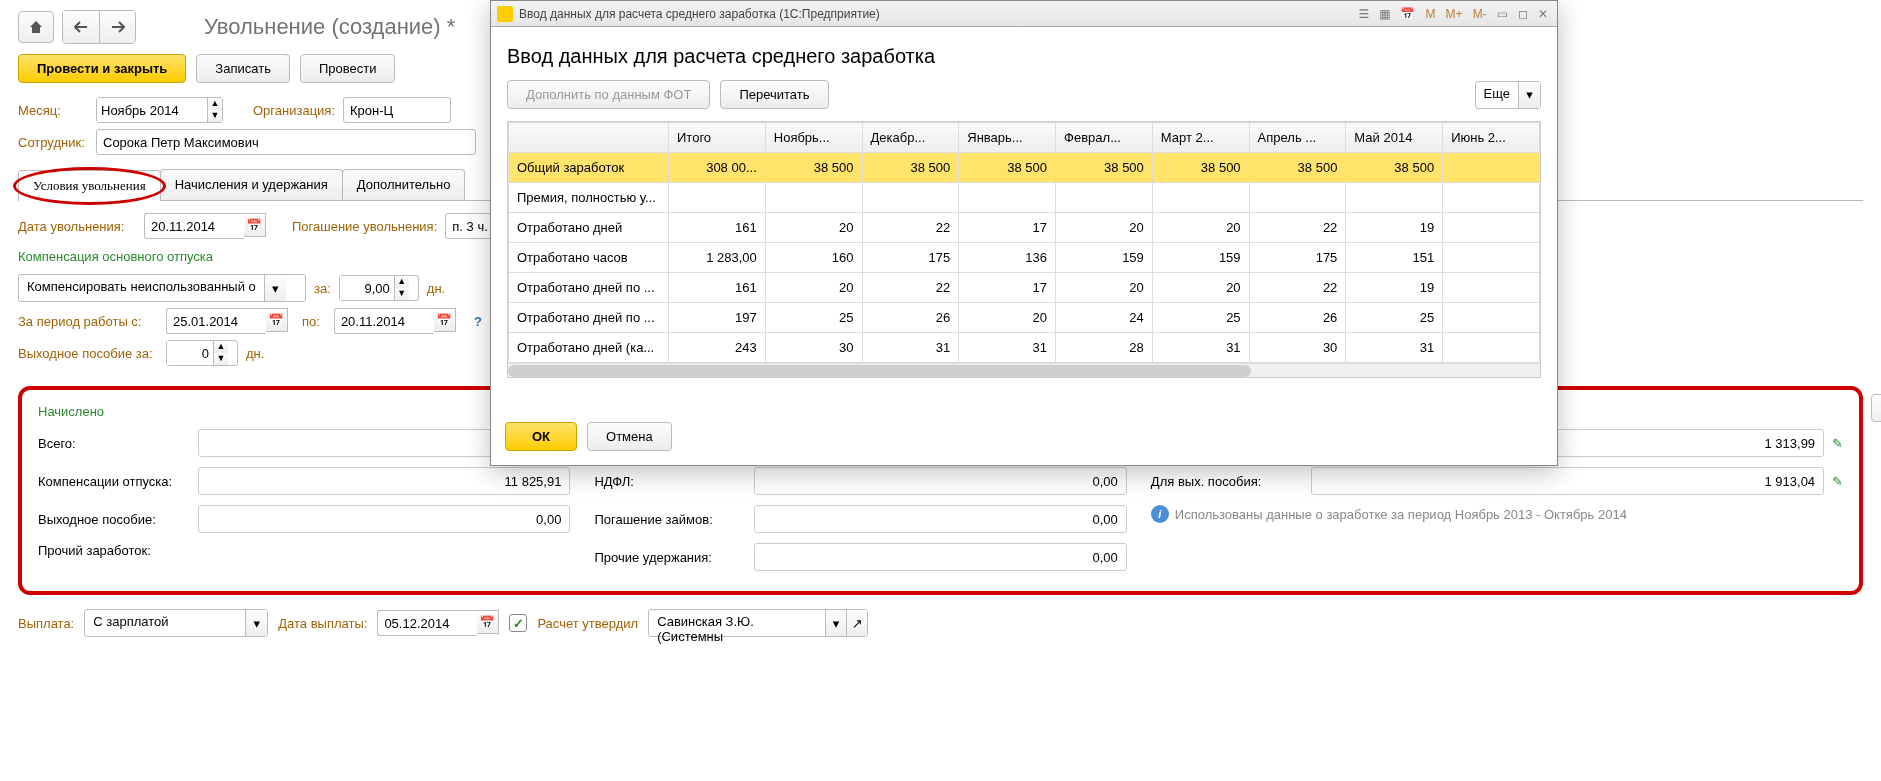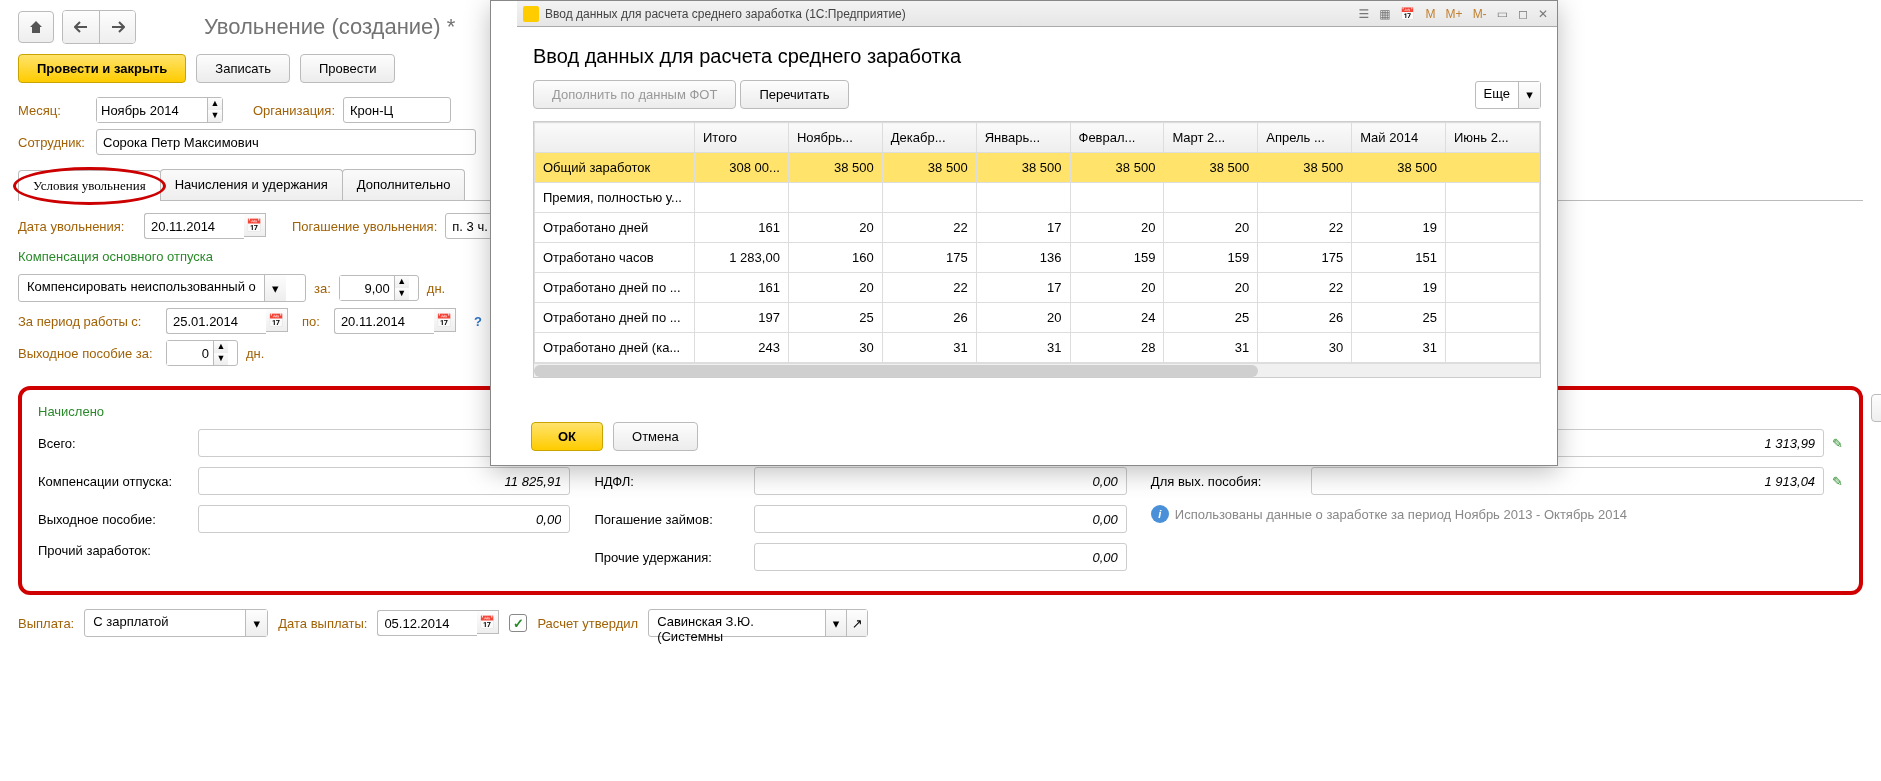--- a/index.html
+++ b/index.html
@@ -31,42 +31,42 @@
 .circled::after { content: ''; position: absolute; left: -6px; right: -6px; top: -4px; bottom: -4px; border: 3px solid #cc0000; border-radius: 50%; pointer-events: none; }
 .section-label.green { color: #2a8a2a; }
 .help-icon { color: #2b73c7; font-weight: bold; cursor: pointer; }
 .red-frame { border: 4px solid #d00000; border-radius: 12px; padding: 14px 16px 10px 16px; margin-top: 20px; position: relative; }
 .cols3 { display: flex; gap: 24px; }
 .col { flex: 1; }
 .group-title { color: #2a8a2a; margin-bottom: 10px; }
 .field-row { display: flex; align-items: center; margin: 10px 0; }
 .field-row .fl { width: 160px; }
 .field-row .fv { flex: 1; }
-.num-input { width: 100%; border: 1px solid #ccc; border-radius: 3px; height: 28px; padding: 0 8px; text-align: right; font-style: italic; }
+.num-input { width: 100%; border: 1px solid #ccc; border-radius: 3px; height: 28px; padding: 0 8px; text-align: right; }
 .note { color: #888; display: flex; align-items: center; gap: 6px; }
 .info-ico { width: 18px; height: 18px; border-radius: 50%; background: #4a90d9; color: #fff; display: inline-flex; align-items: center; justify-content: center; font-style: italic; font-weight: bold; font-size: 11px; }
 .refresh-btn { position: absolute; right: -44px; top: 4px; width: 32px; height: 28px; border: 1px solid #bbb; border-radius: 4px; background: linear-gradient(#fdfdfd,#eee); display: flex; align-items: center; justify-content: center; cursor: pointer; }
 .pencil { color: #2a8a2a; cursor: pointer; padding-left: 8px; }
 .bottom-row { display: flex; align-items: center; gap: 10px; margin-top: 14px; }
 .select { display: inline-flex; border: 1px solid #bbb; border-radius: 3px; height: 28px; }
 .select .sel-text { padding: 4px 8px; min-width: 160px; }
 .select .sel-btn { width: 22px; border-left: 1px solid #bbb; display: flex; align-items: center; justify-content: center; cursor: pointer; background: linear-gradient(#fdfdfd,#eee); }
 .checkbox { width: 18px; height: 18px; border: 1px solid #888; border-radius: 3px; display: inline-flex; align-items: center; justify-content: center; color: #2a8a2a; font-weight: bold; background:#fff;}
 
 
-.modal { position: absolute; left: 490px; top: 0; width: 1068px; background: #fff; border: 1px solid #888; box-shadow: 0 6px 24px rgba(0,0,0,0.25); padding-left: 26px; }
+.modal { position: absolute; left: 490px; top: 0; width: 1068px; background: #fff; border: 1px solid #888; box-shadow: 0 6px 24px rgba(0,0,0,0.25); }
 .modal-titlebar { height: 26px; background: linear-gradient(#f3f3f3,#e6e6e6); border-bottom: 1px solid #aaa; display: flex; align-items: center; padding: 0 6px; gap: 6px; }
 .modal-titlebar .tico { width: 16px; height: 16px; background: #ffcc00; border-radius: 2px; display:inline-block; }
 .modal-titlebar .ttxt { flex: 1; color: #444; font-size: 12px; }
 .modal-titlebar .tright { display: flex; gap: 4px; align-items: center; }
 .modal-titlebar .tright span { font-size: 12px; color: #777; cursor: pointer; padding: 0 3px; }
 .modal-body { padding: 14px 16px; }
 .modal-title { font-size: 20px; margin: 4px 0 12px 0; }
 .modal-cmdbar { display: flex; justify-content: space-between; align-items: center; margin-bottom: 12px; }
-.modal-cmdbar .left { display: flex; gap: 4px; }
+.modal-cmdbar .left { display: flex; gap: 10px; }
 .table-wrap { border: 1px solid #ccc; position: relative; }
 table.grid { border-collapse: collapse; width: 100%; table-layout: fixed; }
 table.grid th, table.grid td { border: 1px solid #ddd; padding: 6px 8px; height: 30px; white-space: nowrap; overflow: hidden; text-overflow: ellipsis; }
 table.grid th { background: linear-gradient(#fafafa,#eee); font-weight: normal; text-align: left; }
 table.grid td.num { text-align: right; }
 table.grid tr.hl td { background: #ffe36b; }
 table.grid th:first-child, table.grid td:first-child { width: 160px; }
 .hscroll { height: 14px; background: #f0f0f0; border-top: 1px solid #ddd; position: relative; }
 .hscroll .thumb { position: absolute; left: 0; top: 1px; height: 12px; width: 72%; background: #cfcfcf; border-radius: 6px; }
 .modal-footer { display: flex; justify-content: flex-start; gap: 10px; padding: 30px 14px 14px 14px; }

